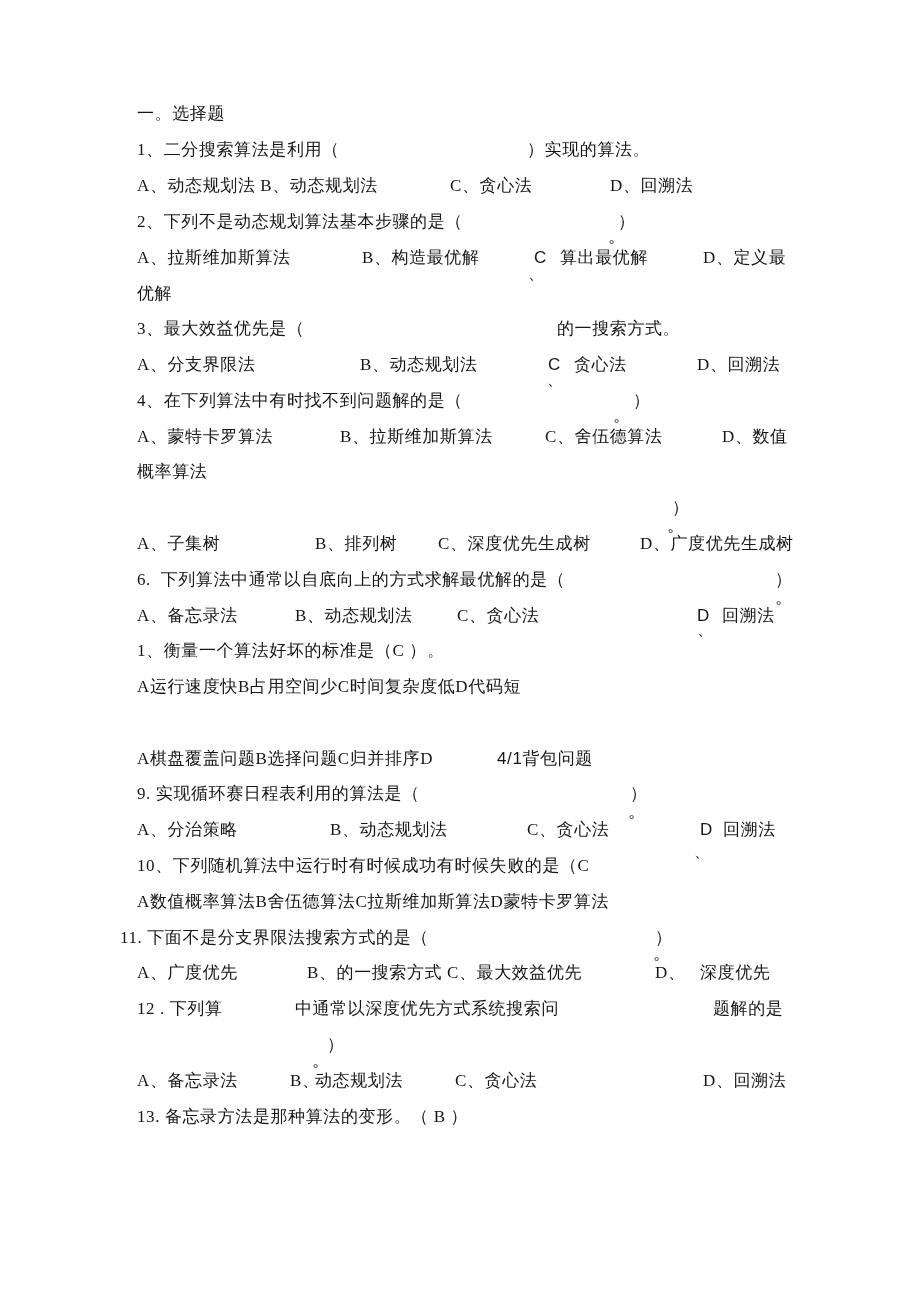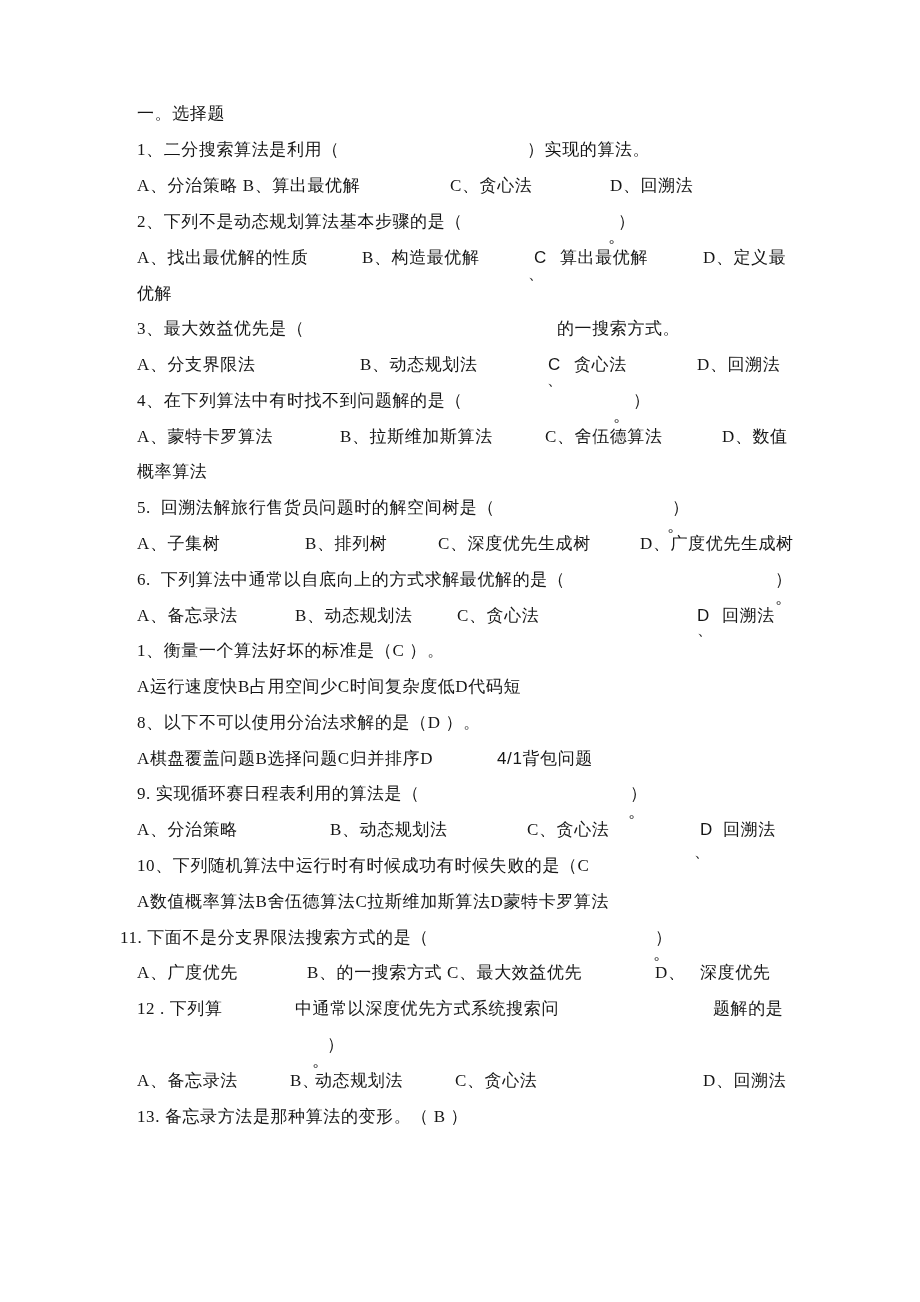--- a/index.html
+++ b/index.html
@@ -34,27 +34,27 @@
 </style>
 </head>
 <body>
 
 <div class="page">
 
   <span class="seg" style="left:137px;top:104px">一。选择题</span>
 
   <span class="seg" style="left:137px;top:140px">1、二分搜索算法是利用（</span>
   <span class="seg" style="left:527px;top:140px">）实现的算法。</span>
-  <span class="seg" style="left:137px;top:176px">A、分治策略 B、算出最优解</span>
+  <span class="seg" style="left:137px;top:176px">A、动态规划法 B、动态规划法</span>
   <span class="seg" style="left:450px;top:176px">C、贪心法</span>
   <span class="seg" style="left:610px;top:176px">D、回溯法</span>
 
   <span class="seg" style="left:137px;top:212px">2、下列不是动态规划算法基本步骤的是（</span>
   <span class="seg" style="left:618px;top:212px">）</span>
-  <span class="seg" style="left:137px;top:248px">A、找出最优解的性质</span>
+  <span class="seg" style="left:137px;top:248px">A、拉斯维加斯算法</span>
   <span class="seg" style="left:362px;top:248px">B、构造最优解</span>
   <span class="seg latin" style="left:534px;top:248px">C</span>
   <span class="seg" style="left:560px;top:248px">算出最优解</span>
   <span class="seg" style="left:703px;top:248px">D、定义最</span>
   <span class="seg" style="left:137px;top:284px">优解</span>
 
   <span class="seg" style="left:137px;top:319px">3、最大效益优先是（</span>
   <span class="seg" style="left:557px;top:319px">的一搜索方式。</span>
   <span class="seg" style="left:137px;top:355px">A、分支界限法</span>
   <span class="seg" style="left:360px;top:355px">B、动态规划法</span>
@@ -63,39 +63,37 @@
   <span class="seg" style="left:697px;top:355px">D、回溯法</span>
 
   <span class="seg" style="left:137px;top:391px">4、在下列算法中有时找不到问题解的是（</span>
   <span class="seg" style="left:633px;top:391px">）</span>
   <span class="seg" style="left:137px;top:427px">A、蒙特卡罗算法</span>
   <span class="seg" style="left:340px;top:427px">B、拉斯维加斯算法</span>
   <span class="seg" style="left:545px;top:427px">C、舍伍德算法</span>
   <span class="seg" style="left:722px;top:427px">D、数值</span>
   <span class="seg" style="left:137px;top:462px">概率算法</span>
 
-  <span class="seg" style="left:137px;top:498px">5.  回溯法解旅行售货员问题时的解空间树是（</span>
   <span class="seg" style="left:672px;top:498px">）</span>
   <span class="seg" style="left:137px;top:534px">A、子集树</span>
-  <span class="seg" style="left:305px;top:534px">B、排列树</span>
+  <span class="seg" style="left:315px;top:534px">B、排列树</span>
   <span class="seg" style="left:438px;top:534px">C、深度优先生成树</span>
   <span class="seg" style="left:640px;top:534px">D、广度优先生成树</span>
 
   <span class="seg" style="left:137px;top:570px">6.  下列算法中通常以自底向上的方式求解最优解的是（</span>
   <span class="seg" style="left:775px;top:570px">）</span>
   <span class="seg" style="left:137px;top:606px">A、备忘录法</span>
   <span class="seg" style="left:295px;top:606px">B、动态规划法</span>
   <span class="seg" style="left:457px;top:606px">C、贪心法</span>
   <span class="seg latin" style="left:697px;top:606px">D</span>
   <span class="seg" style="left:722px;top:606px">回溯法</span>
 
   <span class="seg" style="left:137px;top:641px">1、衡量一个算法好坏的标准是（C ）。</span>
   <span class="seg" style="left:137px;top:677px">A运行速度快B占用空间少C时间复杂度低D代码短</span>
 
-  <span class="seg" style="left:137px;top:713px">8、以下不可以使用分治法求解的是（D ）。</span>
   <span class="seg" style="left:137px;top:749px">A棋盘覆盖问题B选择问题C归并排序D</span>
   <span class="seg latin" style="left:497px;top:749px">4/1背包问题</span>
 
   <span class="seg" style="left:137px;top:784px">9. 实现循环赛日程表利用的算法是（</span>
   <span class="seg" style="left:630px;top:784px">）</span>
   <span class="seg" style="left:137px;top:820px">A、分治策略</span>
   <span class="seg" style="left:330px;top:820px">B、动态规划法</span>
   <span class="seg" style="left:527px;top:820px">C、贪心法</span>
   <span class="seg latin" style="left:700px;top:820px">D</span>
   <span class="seg" style="left:723px;top:820px">回溯法</span>

